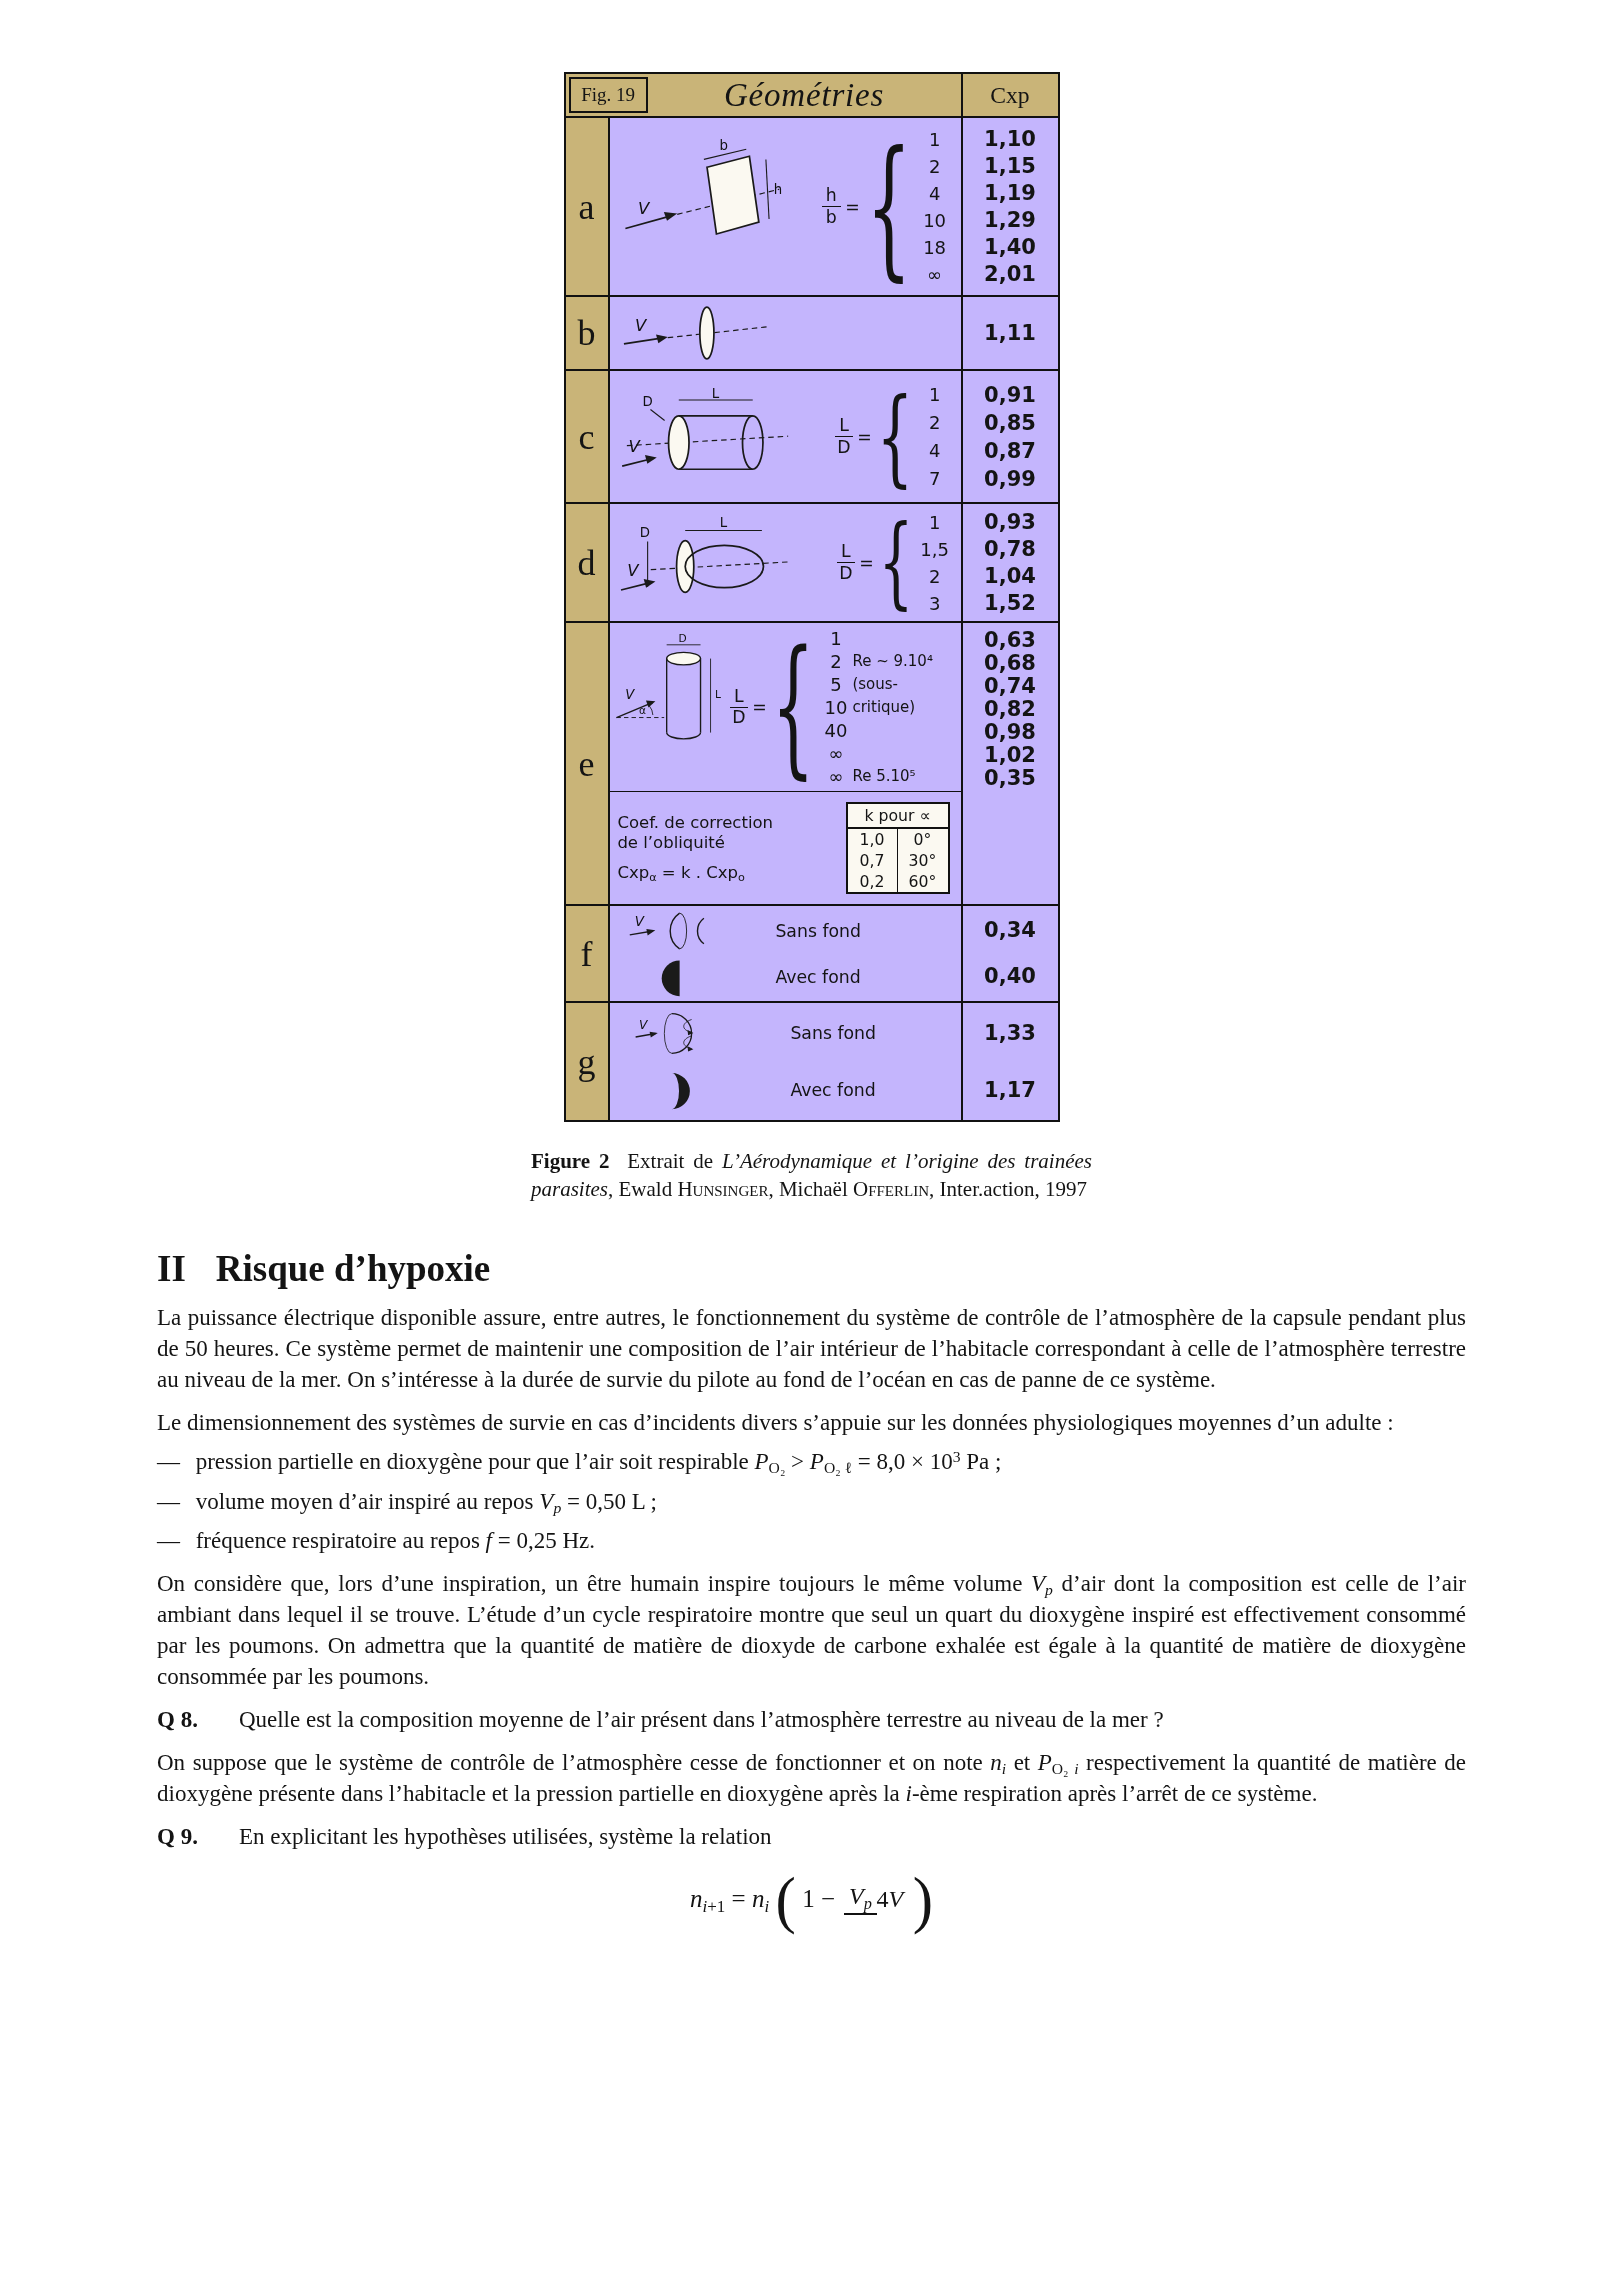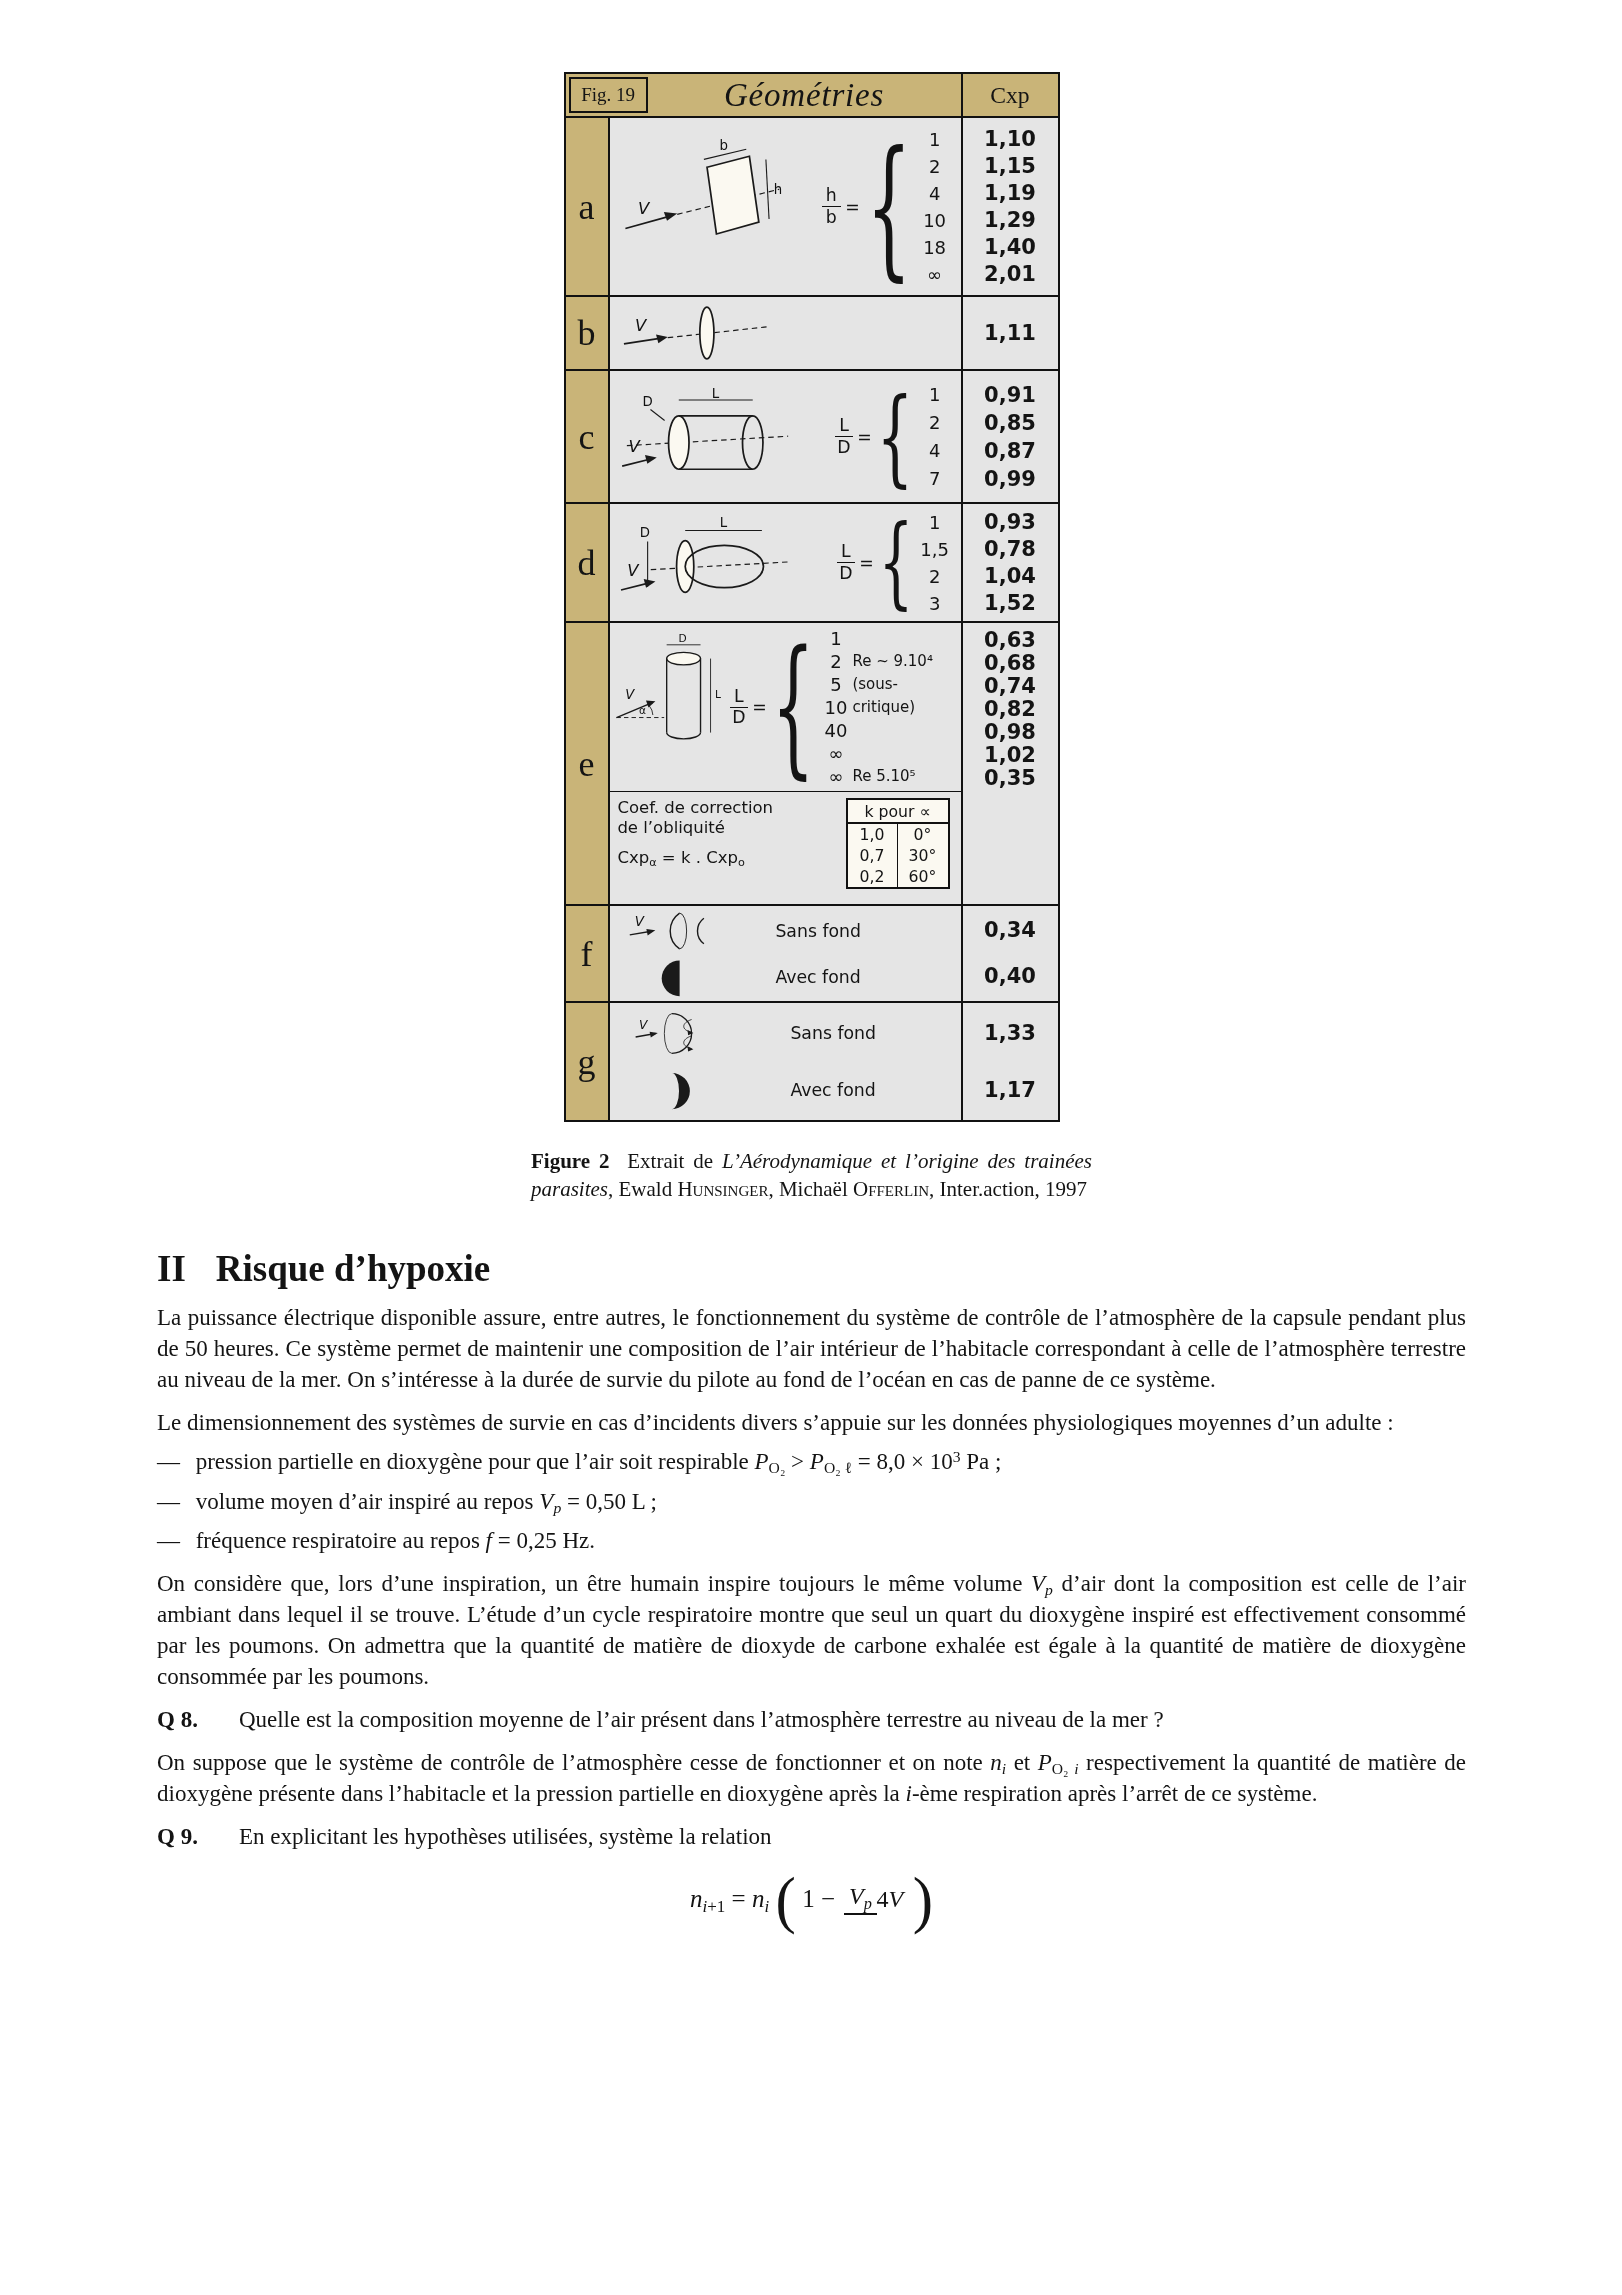--- a/index.html
+++ b/index.html
@@ -1,21 +1,21 @@
 <!DOCTYPE html>
 <html style="font-size:12.6px"><head>
 <meta charset="utf-8">
 <style>
   * { box-sizing:border-box; margin:0; padding:0; }
   body { width:1623px; height:2295px; background:#ffffff; color:#141414;
          font-family:"Liberation Serif","DejaVu Serif",serif; position:relative; overflow:hidden; }
   .page { position:relative; width:100%; height:100%; }
 
   
-  .figure { width:496px; margin:72px auto 0; border:2.7px solid #111; background:#e5e5e5; }
+  .figure { width:496px; margin:72px auto 0; border:2.7px solid #111; background:#c4b5fd; }
   .fhead { display:flex; align-items:stretch; height:42px; background:#c9b478; }
   .fig-num-box { margin:3.1px 0 3.1px 3.1px; border:2.4px solid #111; width:79px;
                  display:flex; align-items:center; justify-content:center; font-size:19px; }
   .fig-title { flex:1; display:flex; align-items:center; justify-content:center;
                font-size:33px; letter-spacing:0.8px;font-style:italic; }
   .fcxp-head { width:97px; border-left:2px solid #111; display:flex; align-items:center;
                justify-content:center; font-size:23.6px; }
   .frow { display:flex; border-top:2px solid #111; }
   .fletter { width:44px; background:#c9b478; border-right:2px solid #111;
              display:flex; align-items:center; justify-content:center; font-size:36px; }
@@ -45,21 +45,21 @@
   .brace-e { font-size:68px; transform:scaleY(2.2); }
   .vlist { font-family:"DejaVu Sans",sans-serif; font-size:18px; min-width:33px; text-align:center; }
   .vlist > div { line-height:var(--lh,27px); }
 
   .row-e .fmain { flex-direction:column; align-items:stretch; padding:0; }
   .e-top { display:flex; align-items:center; justify-content:space-between;
            height:168px; padding:0 7.9px 0 4.7px; }
   .e-notes { font-family:"DejaVu Sans",sans-serif; font-size:15px; white-space:nowrap;
              min-width:115px; text-align:left; }
   .e-notes > div { height:23px; line-height:23px; }
-  .e-corr { flex:1; border-top:1.6px solid #111; display:flex; align-items:flex-start;
+  .e-corr { flex:1; border-top:1.6px solid #111; display:flex; align-items:center;
             justify-content:space-between; padding:6.3px 11px 6.3px 7.9px; }
   .corr-text { font-family:"DejaVu Sans",sans-serif; font-size:16.5px; line-height:19.6px; }
   .corr-formula { margin-top:11px; }
   .ktable { border:2px solid #111; font-family:"DejaVu Sans",sans-serif; font-size:15.7px; background:#fbf9f1; }
   .k-head { border-bottom:2px solid #111; text-align:center; padding:1.6px 7.9px; }
   .k-row { display:flex; }
   .k-row span { width:50px; text-align:center; line-height:21px; }
   .k-row span:first-child { border-right:1.6px solid #111; }
   .row-e .fcxp { justify-content:flex-start; padding-top:6.3px; }
 

